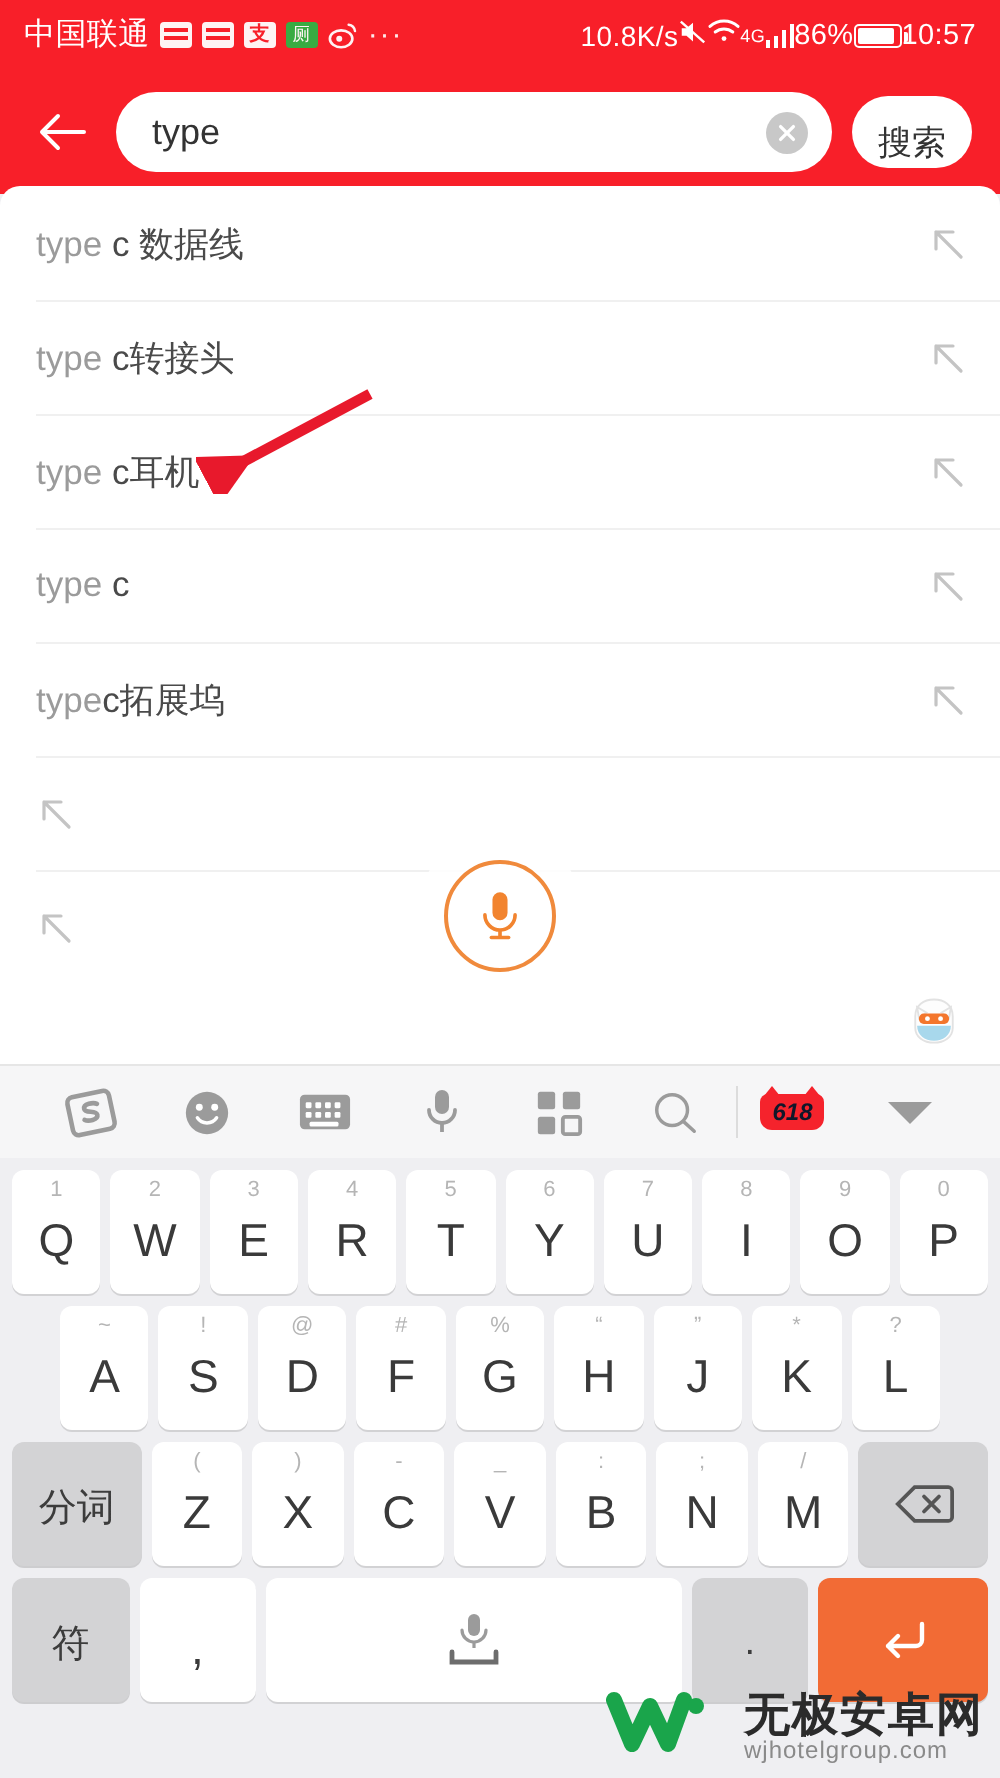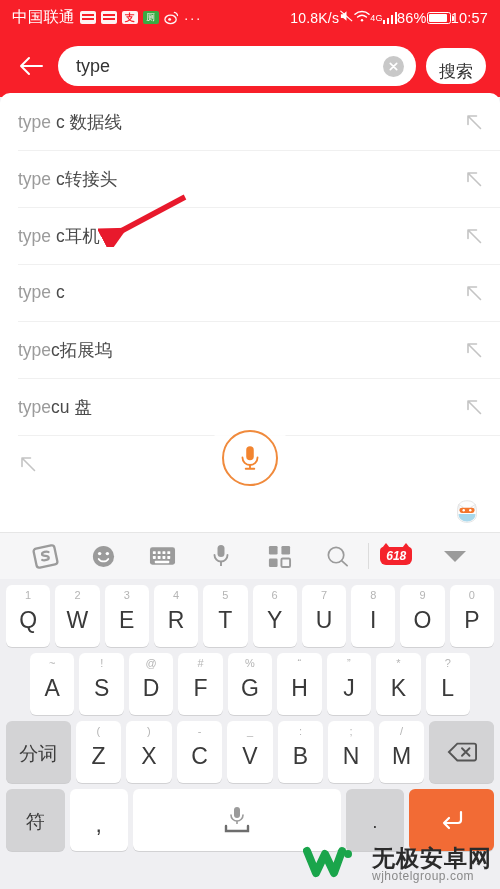--- a/index.html
+++ b/index.html
@@ -115,21 +115,21 @@
   .kb { background: #efeff2; padding-top: 0; }
   .kb-toolbar {
     height: 46px; display: flex; align-items: center;
     padding: 0 16px; background: #f6f6f7;
   }
   .kb-tool { flex: 1; display:flex; align-items:center; justify-content:center; height: 100%; position: relative; }
   .kb-tool.divider::after {
     content:""; position:absolute; right:-2px; top: 10px; bottom: 10px; width:1px; background:#dcdcdc;
   }
   .badge-618 {
-    background:#f5232c; color:#ffffff; border-radius:4px 4px 6px 6px;
+    background:#f5232c; color:#0f172a; border-radius:4px 4px 6px 6px;
     font-size: 12px; font-style: italic; font-weight: bold;
     padding: 2px 6px; position: relative; line-height: 14px;
   }
   .badge-618::before, .badge-618::after {
     content:""; position:absolute; top:-4px; width:0; height:0;
     border-left:4px solid transparent; border-right:4px solid transparent;
     border-bottom:5px solid #f5232c;
   }
   .badge-618::before { left: 2px; }
   .badge-618::after { right: 2px; }
@@ -278,21 +278,20 @@
     <div class="sugg-row">
       <span class="sugg-text"><span>type</span><b>c拓展坞</b></span>
       <span class="goto-icon">
         <svg width="20" height="20" viewBox="0 0 20 20">
             <path d="M16.5 16.5L4 4M4 4v8.5M4 4h8.5" fill="none" stroke="#c4c4c4" stroke-width="1.6" stroke-linecap="round" stroke-linejoin="round"></path>
           </svg>
       </span>
     </div>
 
     <div class="sugg-row">
-      <span class="sugg-text"><span>type</span><b>cu 盘</b></span>
       <span class="goto-icon">
         <svg width="20" height="20" viewBox="0 0 20 20">
             <path d="M16.5 16.5L4 4M4 4v8.5M4 4h8.5" fill="none" stroke="#c4c4c4" stroke-width="1.6" stroke-linecap="round" stroke-linejoin="round"></path>
           </svg>
       </span>
     </div>
 
     <div class="sugg-row">
       <span class="goto-icon">
         <svg width="20" height="20" viewBox="0 0 20 20">

